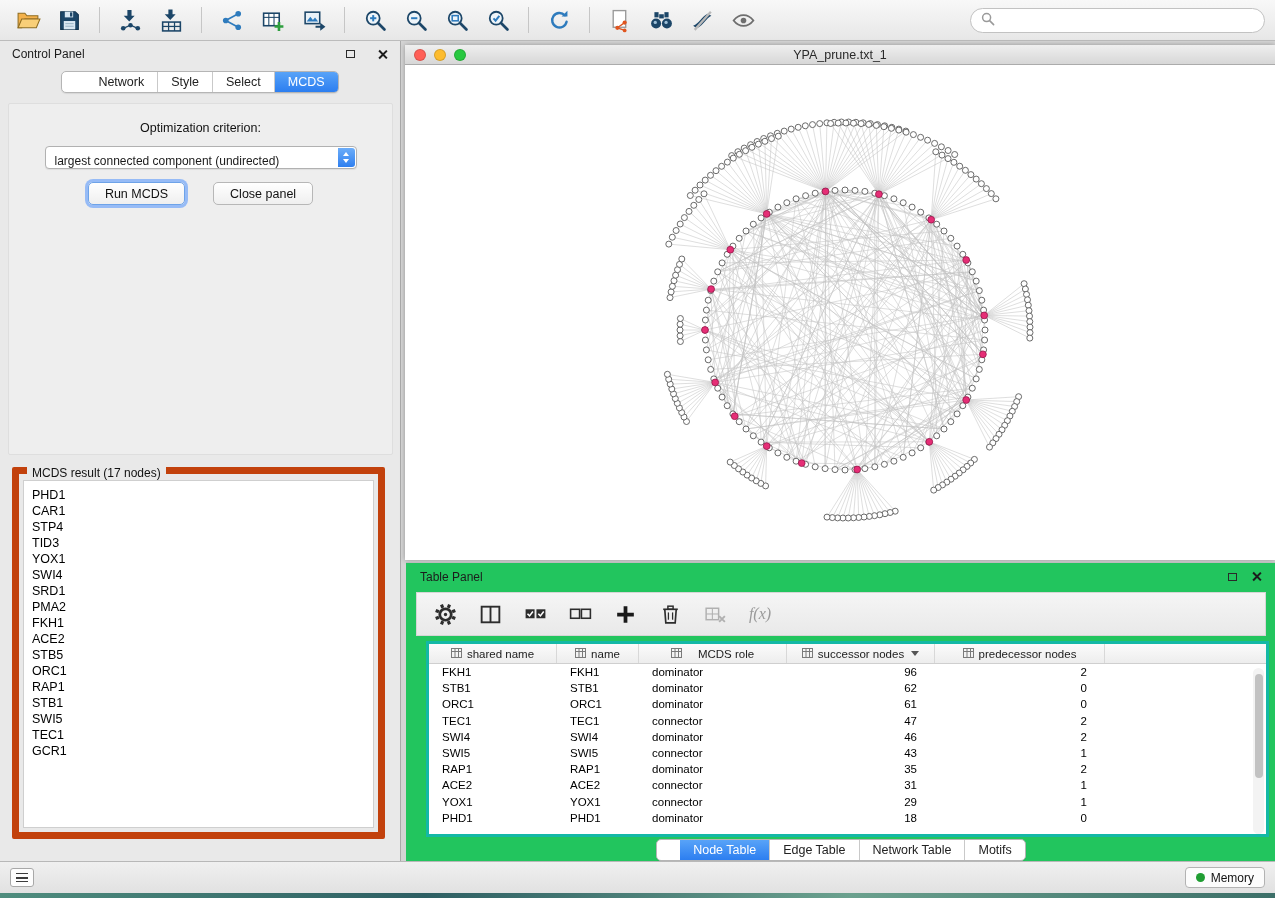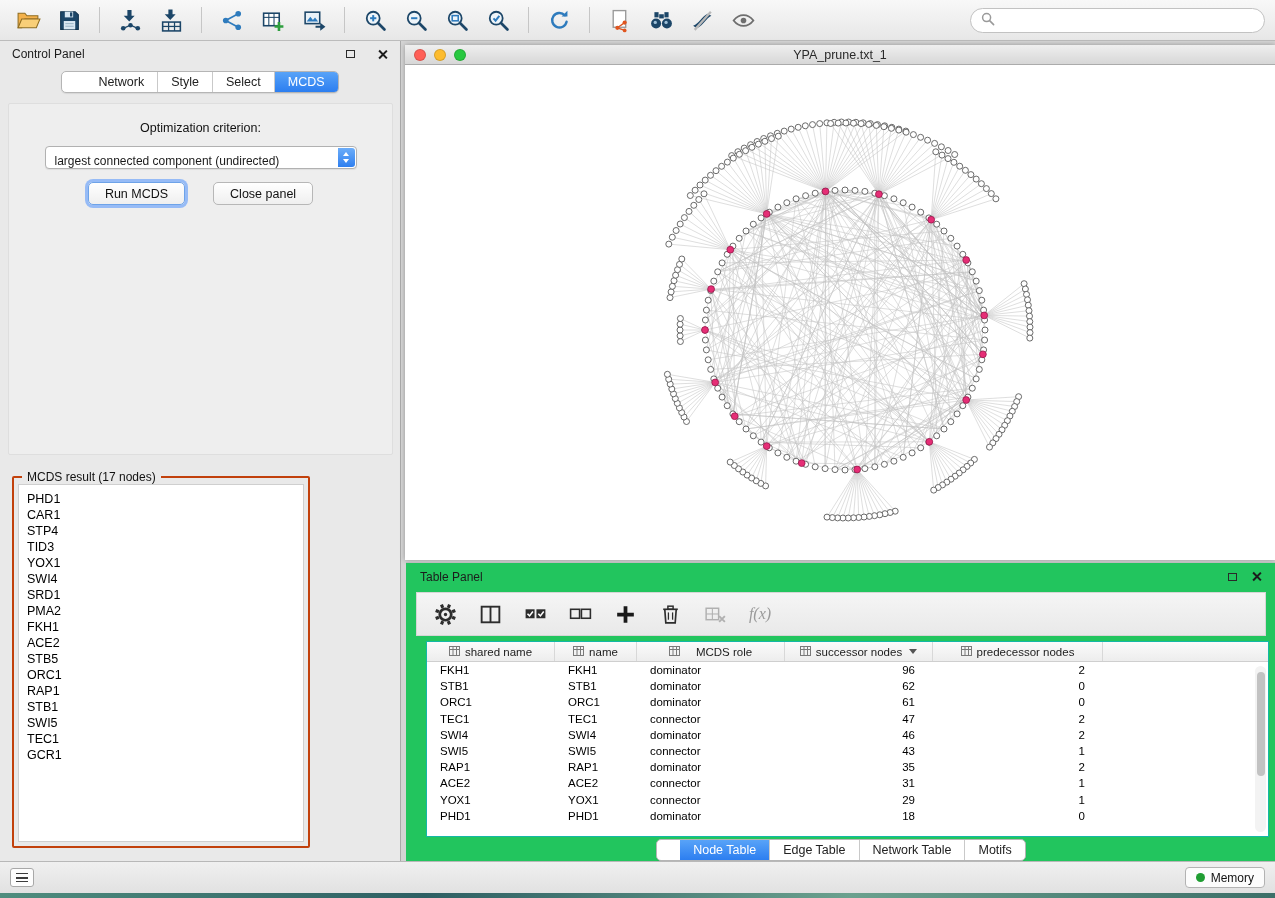--- a/index.html
+++ b/index.html
@@ -33,38 +33,38 @@
   .tabs-row{position:absolute;left:0;top:30px;width:100%;display:flex;justify-content:center;}
   .opt-area{position:absolute;left:8px;top:62px;width:385px;height:352px;background:#eeeeee;border:1px solid #dedede;border-radius:2px;}
   .opt-label{text-align:center;margin-top:17px;font-size:12.5px;color:#111;}
   .combo{position:relative;margin:11px auto 0;width:312px;height:23px;background:#fff;border:1px solid #b1b1b1;border-radius:4px;display:flex;align-items:flex-end;padding:0 26px 0 9px;font-size:12px;box-shadow:0 1px 1px rgba(0,0,0,.07);}
   .combo-cap{position:absolute;right:1px;top:1px;bottom:1px;width:17px;background:linear-gradient(#6cadf9,#2f7fef);border-radius:0 3px 3px 0;display:flex;flex-direction:column;align-items:center;justify-content:center;}
   .caret-up{width:0;height:0;border-left:3.5px solid transparent;border-right:3.5px solid transparent;border-bottom:4.5px solid #fff;margin-bottom:2.5px;}
   .caret-dn{width:0;height:0;border-left:3.5px solid transparent;border-right:3.5px solid transparent;border-top:4.5px solid #fff;}
   .btn-row{display:flex;justify-content:center;gap:28px;margin-top:13px;}
   .btn{height:23px;padding:0 16px;background:linear-gradient(#ffffff,#efefef);border:1px solid #b7b7b7;border-radius:5px;font-size:12.5px;display:inline-flex;align-items:center;color:#111;}
   .btn.focused{box-shadow:0 0 0 3px rgba(78,145,253,.55);border-color:#6ea3e8;}
-  .result-group{position:absolute;left:12px;top:435px;width:298px;height:372px;border:2px solid #c2410c;border-radius:2px;}
+  .result-group{position:absolute;left:12px;top:426px;width:373px;height:372px;border:7px solid #c2410c;border-radius:2px;}
   .group-title{position:absolute;top:-8px;left:8px;background:#e9e9e9;padding:0 5px;font-size:12px;color:#111;}
   .result-list{position:absolute;left:4px;top:6px;right:4px;bottom:4px;background:#fff;border:1px solid #cfcfcf;padding:6px 0 0 8px;overflow:hidden;}
   .result-item{font-size:12.5px;line-height:16px;color:#000;}
 
   
   .network-window{position:absolute;left:405px;top:45px;width:870px;height:515px;background:#fff;box-shadow:0 0 5px rgba(0,0,0,.3);}
   .net-titlebar{height:20px;background:linear-gradient(#efefef,#d7d7d7);border-bottom:1px solid #ababab;display:flex;align-items:center;position:relative;}
   .traffic{display:flex;gap:8px;margin-left:9px;z-index:2;}
   .light{width:12px;height:12px;border-radius:50%;border:0.5px solid rgba(0,0,0,.15);}
   .net-title{position:absolute;left:0;right:0;text-align:center;font-size:12.5px;color:#2a2a2a;}
   #graph-svg{display:block;width:870px;height:494px;background:#fff;}
 
   
   .table-panel{position:absolute;left:406px;top:562px;width:870px;height:299px;background:#22c55e;border-top:1px solid #bdbdbd;}
   .tp-header{height:27px;display:flex;align-items:center;padding:0 14px;gap:14px;}
   .tp-toolbar{position:absolute;left:10px;top:29px;width:850px;height:44px;background:linear-gradient(#f5f5f5,#e9e9e9);border:1px solid #d6d6d6;display:flex;align-items:center;padding:0 10px;gap:9px;}
-  .table-wrap{position:absolute;left:20px;top:78px;width:843px;height:196px;background:#fff;border:1px solid #14b8a6;}
+  .table-wrap{position:absolute;left:20px;top:78px;width:843px;height:196px;background:#fff;border:3px solid #14b8a6;}
   .thead{display:flex;height:20px;background:linear-gradient(#fbfbfb,#ededed);border-bottom:1px solid #cfcfcf;}
   .th{display:flex;align-items:center;justify-content:center;gap:5px;border-right:1px solid #d8d8d8;font-size:11.5px;color:#1c1c1c;overflow:hidden;}
   .sort-caret{width:0;height:0;border-left:4px solid transparent;border-right:4px solid transparent;border-top:5px solid #555;margin-left:2px;}
   .col0{width:128px;} .col1{width:82px;} .col2{width:148px;gap:16px;} .col3{width:148px;} .col4{width:170px;} .colf{flex:1;border-right:none;}
   .tr{display:flex;height:16.2px;align-items:center;font-size:11.5px;color:#000;}
   .td{overflow:hidden;white-space:nowrap;}
   .td.txt{padding-left:13px;text-align:left;}
   .td.num{padding-right:18px;text-align:right;}
   .vscroll{position:absolute;right:2px;top:24px;width:11px;height:166px;background:#f3f3f3;border-radius:6px;}
   .vthumb{position:absolute;left:1.5px;top:6px;width:8px;height:104px;background:#c2c2c2;border-radius:5px;}

